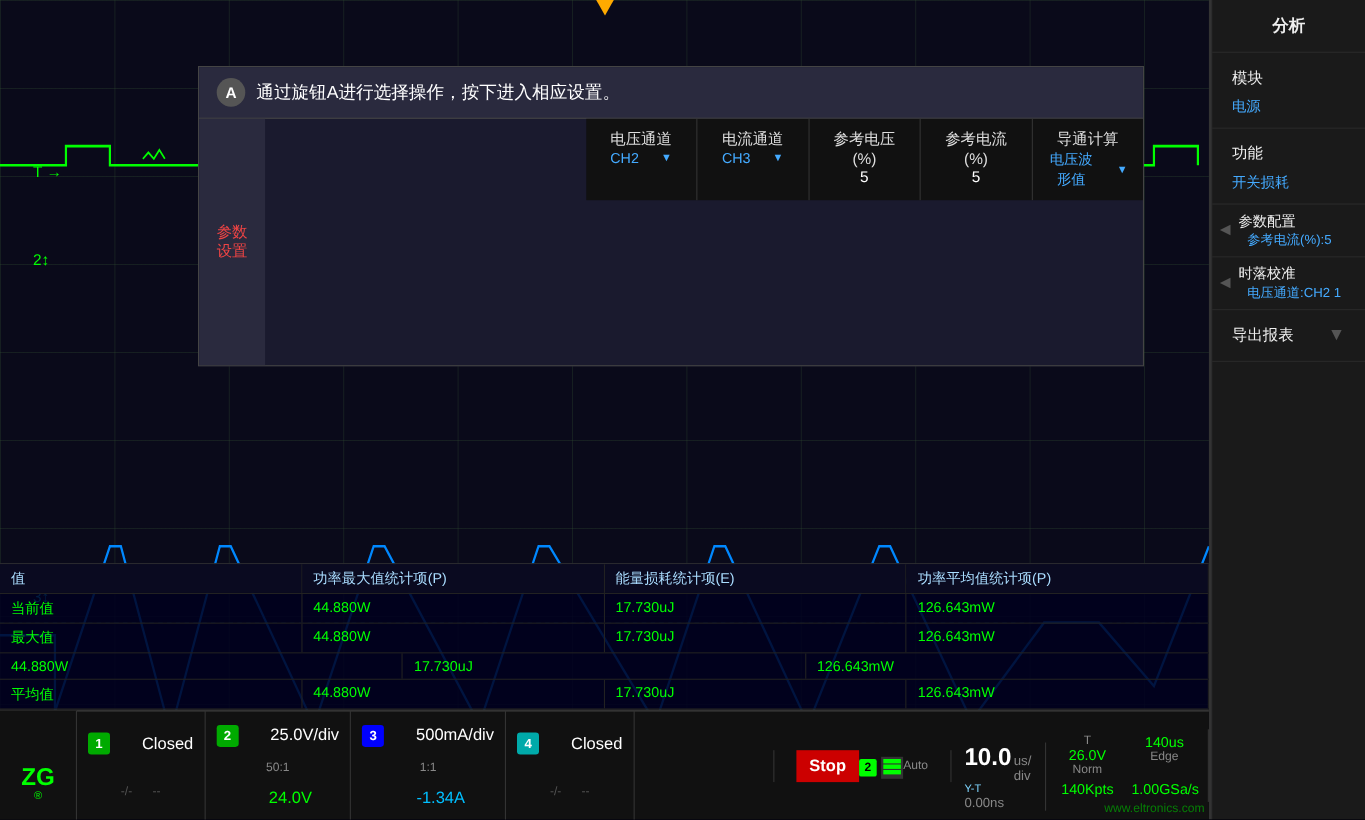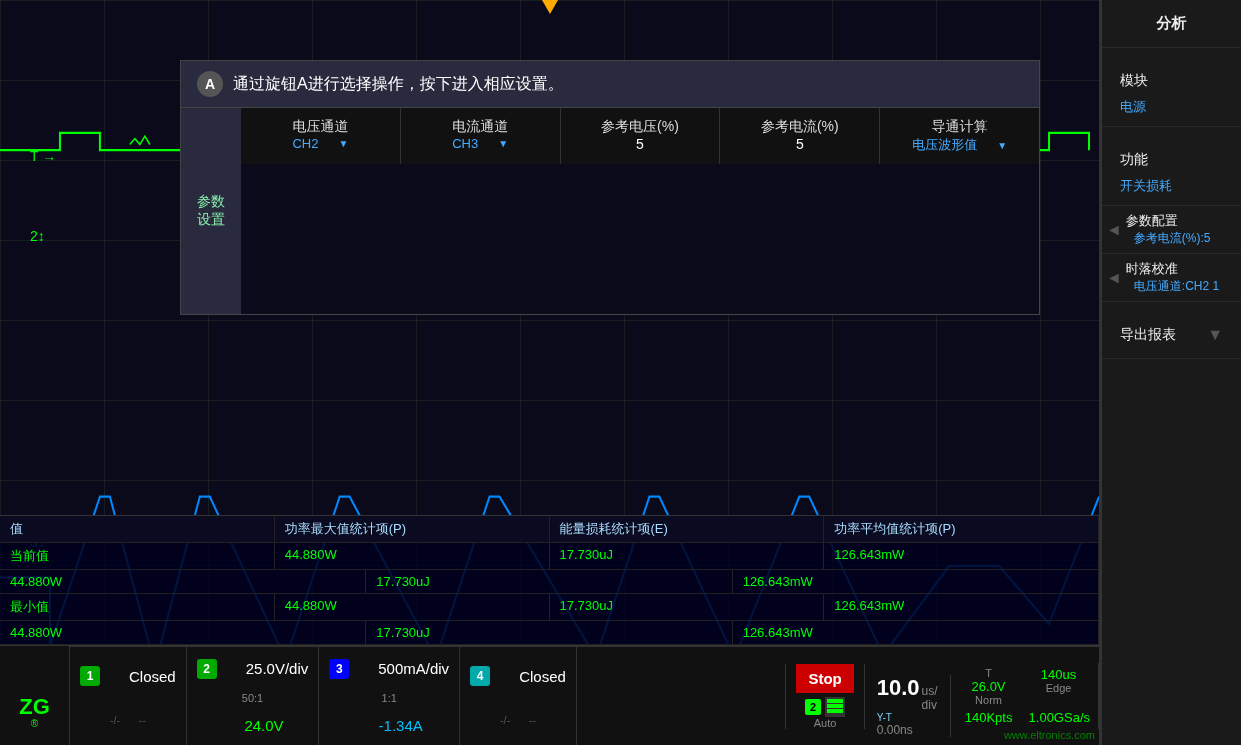--- a/index.html
+++ b/index.html
@@ -79,34 +79,35 @@
     }
 
     .dialog-body {
       display: flex;
       align-items: stretch;
     }
 
     .params-label {
       background: #2a2a3e;
       padding: 16px 12px;
-      color: #86efac;
+      color: #ef4444;
       font-size: 14px;
       display: flex;
       align-items: center;
       justify-content: center;
       writing-mode: horizontal-tb;
       min-width: 60px;
       text-align: right;
     }
 
     .dialog-params {
       display: flex;
       flex: 1;
       flex-direction: column;
+      align-items: flex-end;
     }
 
     .param-row-headers {
       display: flex;
       background: #111;
     }
 
     .param-cell {
       flex: 1;
       padding: 10px 14px;
@@ -300,21 +301,20 @@
       padding: 6px 0;
     }
 
     .panel-item {
       color: #eee;
       font-size: 14px;
       padding: 6px 8px;
       display: flex;
       align-items: center;
       justify-content: space-between;
-      margin-top: 10px;
     }
 
     .panel-arrow {
       color: #555;
       font-size: 16px;
     }
 
     .panel-highlight {
       color: #4af;
       font-size: 13px;
@@ -506,35 +506,36 @@
         <div class="stats-cell header">能量损耗统计项(E)</div>
         <div class="stats-cell header">功率平均值统计项(P)</div>
       </div>
       <div class="stats-row">
         <div class="stats-cell">当前值</div>
         <div class="stats-cell">44.880W</div>
         <div class="stats-cell">17.730uJ</div>
         <div class="stats-cell">126.643mW</div>
       </div>
       <div class="stats-row">
-        <div class="stats-cell">44.880W</div>
-        <div class="stats-cell">17.730uJ</div>
-        <div class="stats-cell">126.643mW</div>
-      </div>
-      <div class="stats-row">
-        <div class="stats-cell">最小值</div>
+        <div class="stats-cell">最大值</div>
         <div class="stats-cell">44.880W</div>
         <div class="stats-cell">17.730uJ</div>
         <div class="stats-cell">126.643mW</div>
       </div>
       <div class="stats-row">
         <div class="stats-cell">44.880W</div>
         <div class="stats-cell">17.730uJ</div>
         <div class="stats-cell">126.643mW</div>
       </div>
+      <div class="stats-row">
+        <div class="stats-cell">平均值</div>
+        <div class="stats-cell">44.880W</div>
+        <div class="stats-cell">17.730uJ</div>
+        <div class="stats-cell">126.643mW</div>
+      </div>
     </div>
 
     <div class="status-bar">
 
       <div class="status-logo">
         <div class="logo-text">ZG</div>
         <div class="logo-r">®</div>
       </div>
 
       <div class="channel-block">
@@ -566,21 +567,21 @@
       <div class="channel-block">
         <div style="display:flex;align-items:center;gap:6px;">
           <div class="ch-number ch-teal">4</div>
           <span class="ch-label">Closed</span>
         </div>
         <div class="ch-arrows">-/- &nbsp;&nbsp;&nbsp;&nbsp; --</div>
       </div>
 
       <div style="flex:1"></div>
 
-      <div style="display:flex;flex-direction:column;align-items:center;padding:0 10px;border-left:1px solid #333;border-right:1px solid #333;justify-content:space-between;">
+      <div style="display:flex;flex-direction:row;align-items:center;padding:0 20px;border-left:1px solid #333;border-right:1px solid #333;justify-content:space-between;">
         <button class="stop-btn">Stop</button>
         <div style="display:flex;align-items:center;gap:4px;margin-top:4px;">
           <div style="width:16px;height:16px;background:#0f0;border-radius:2px;display:flex;align-items:center;justify-content:center;color:#000;font-size:11px;font-weight:bold;">2</div>
           <div style="width:20px;height:20px;background:#333;display:flex;flex-direction:column;gap:1px;padding:2px;">
             <div style="height:4px;background:#0f0;"></div>
             <div style="height:4px;background:#0f0;"></div>
             <div style="height:4px;background:#0f0;"></div>
           </div>
         </div>
         <div style="color:#888;font-size:11px;">Auto</div>

